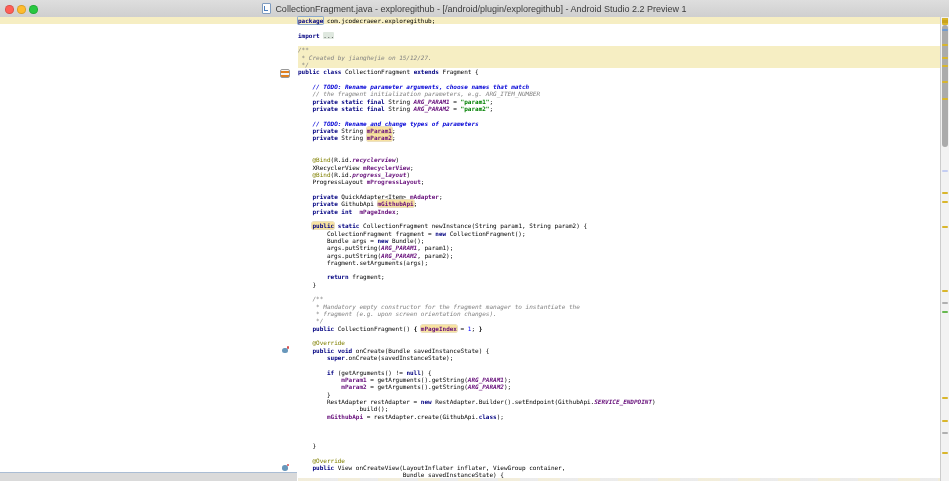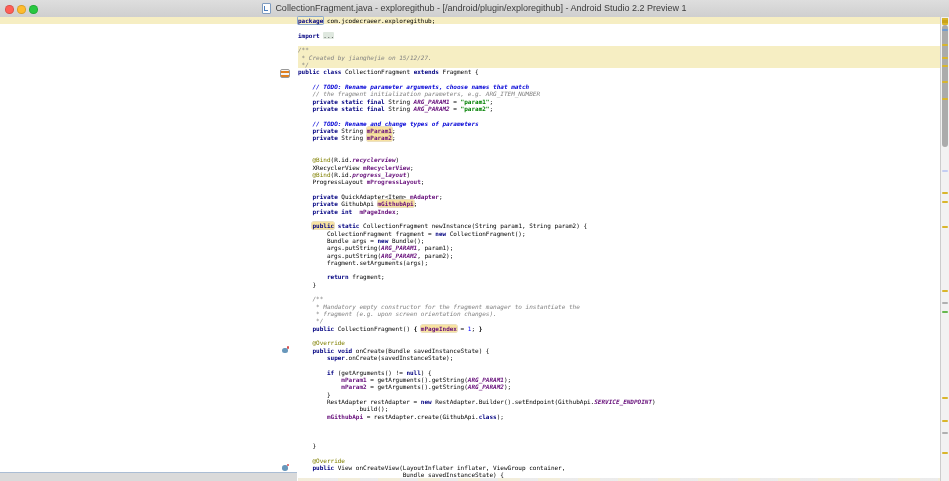--- a/index.html
+++ b/index.html
@@ -4,21 +4,21 @@
 <style>
   html,body{margin:0;padding:0;background:#ffffff;}
   .app{position:relative;width:949px;height:481px;overflow:hidden;background:#ffffff;
        font-family:"Liberation Sans",sans-serif;}
   
   .titlebar{position:absolute;top:0;left:0;width:949px;height:17px;
     background:linear-gradient(#dedede,#cfcfcf);border-bottom:1px solid #a9a9a9;
     display:flex;align-items:center;justify-content:center;}
   .traffic{position:absolute;left:5px;top:5px;display:flex;gap:3.5px;}
   .light{width:6.5px;height:6.5px;border-radius:50%;border:0.5px solid rgba(0,0,0,.15);}
-  .title-wrap{display:flex;gap:4px;max-width:70%;}
+  .title-wrap{display:flex;align-items:center;gap:4px;max-width:70%;}
   .file-icon{width:7px;height:9px;background:#fdfdfd;border:1px solid #7f9cc0;border-radius:1px;
     position:relative;flex:0 0 auto;}
   .file-icon::after{content:"";position:absolute;left:1px;top:2px;width:3px;height:4px;
     border-left:1.5px solid #4a7dbd;border-bottom:1.5px solid #4a7dbd;}
   .title-text{font-size:9px;color:#3c3c3c;white-space:nowrap;overflow:hidden;text-overflow:ellipsis;}
   
   .editor{position:absolute;top:17px;left:0;width:949px;height:464px;background:#ffffff;}
   .code-area{position:absolute;top:0;left:0;width:941px;}
   .code-line{position:relative;height:7.33px;width:941px;}
   .code-line.hl-full{background:#f6eec3;}

